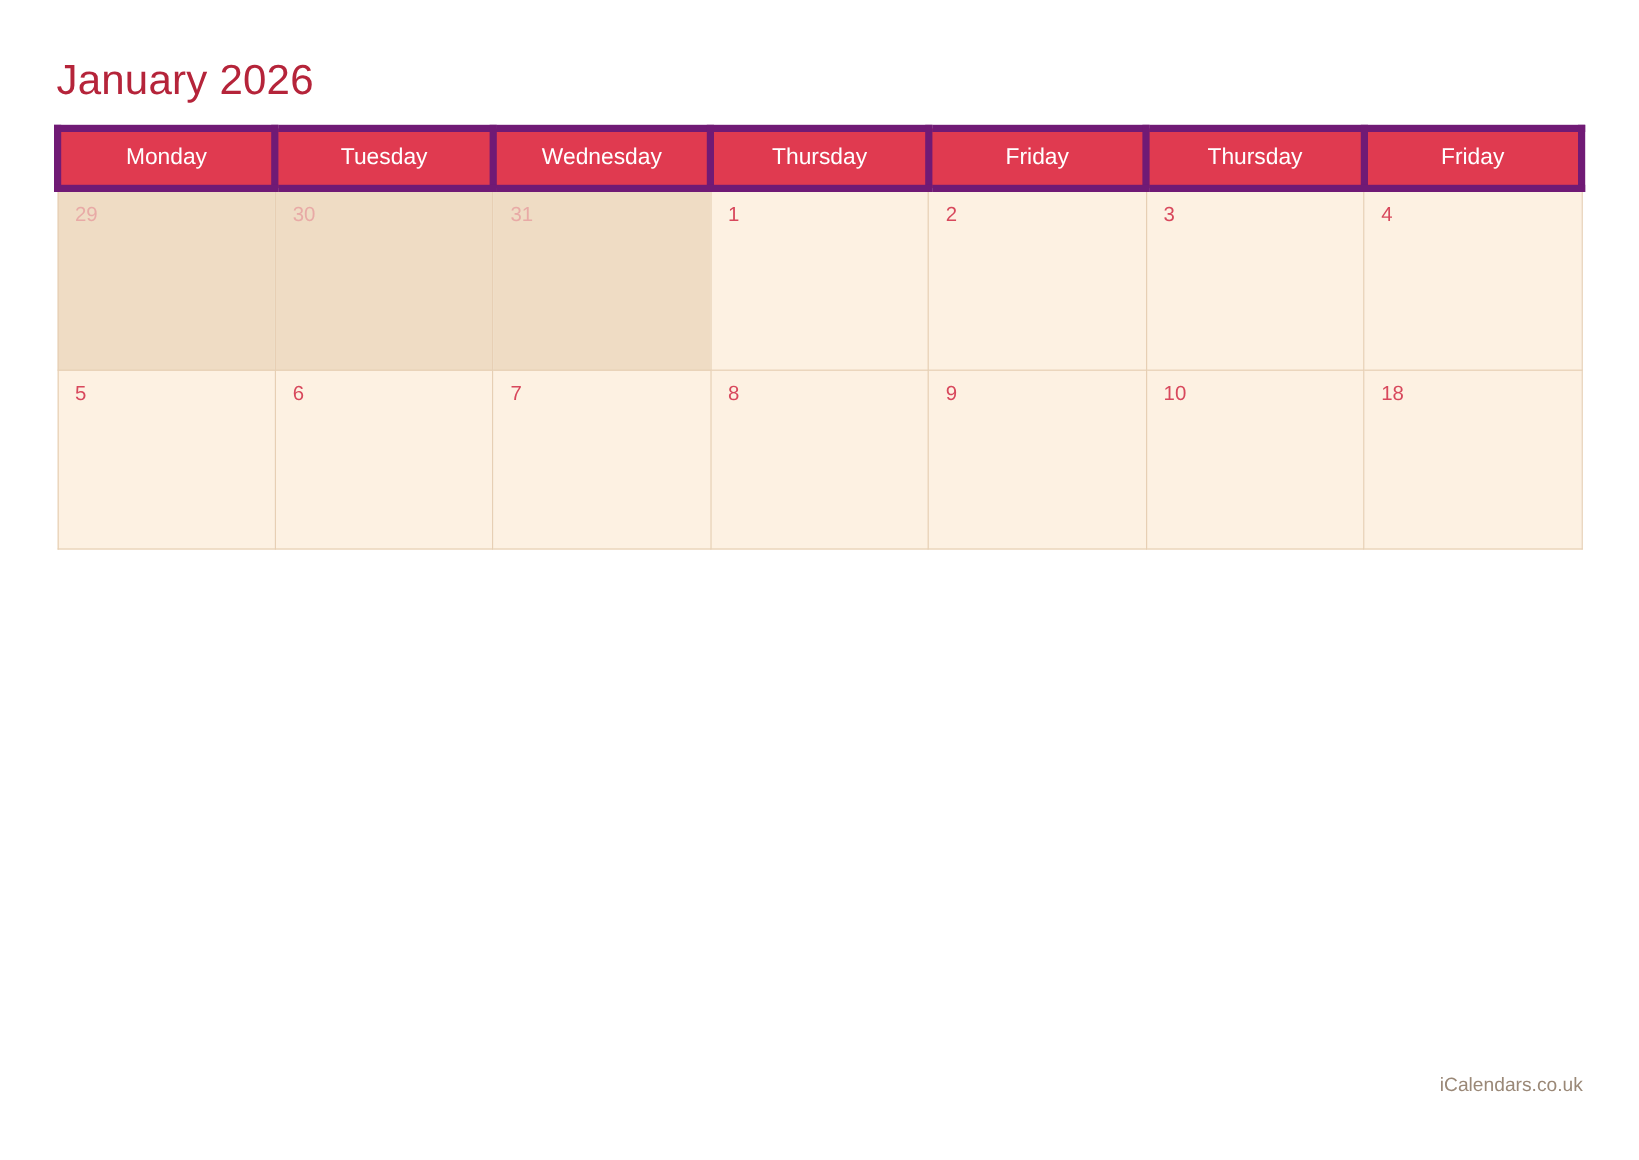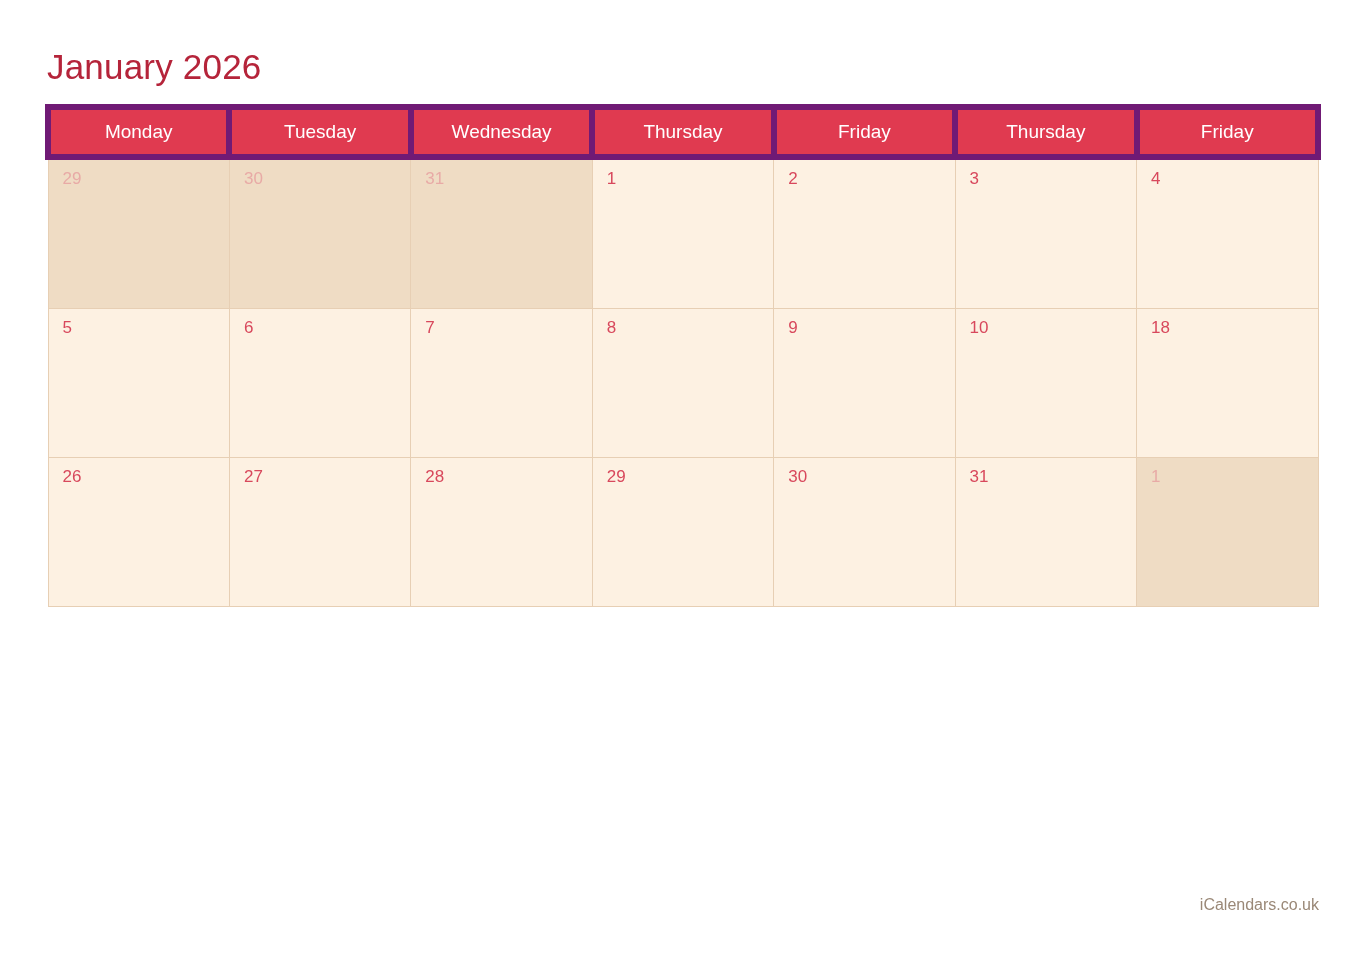--- a/index.html
+++ b/index.html
@@ -136,41 +136,18 @@
         <td>
             <span class="daynum">9</span>
           </td>
         <td>
             <span class="daynum">10</span>
           </td>
         <td>
             <span class="daynum">18</span>
           </td>
       </tr>
-      <tr>
-        <td>
-            <span class="daynum">26</span>
-          </td>
-        <td>
-            <span class="daynum">27</span>
-          </td>
-        <td>
-            <span class="daynum">28</span>
-          </td>
-        <td>
-            <span class="daynum">29</span>
-          </td>
-        <td>
-            <span class="daynum">30</span>
-          </td>
-        <td>
-            <span class="daynum">31</span>
-          </td>
-        <td class="out">
-            <span class="daynum">1</span>
-          </td>
-      </tr>
     </tbody>
   </table>
 
   <div class="footer">iCalendars.co.uk</div>
 
 </div>
 
 </body></html>

